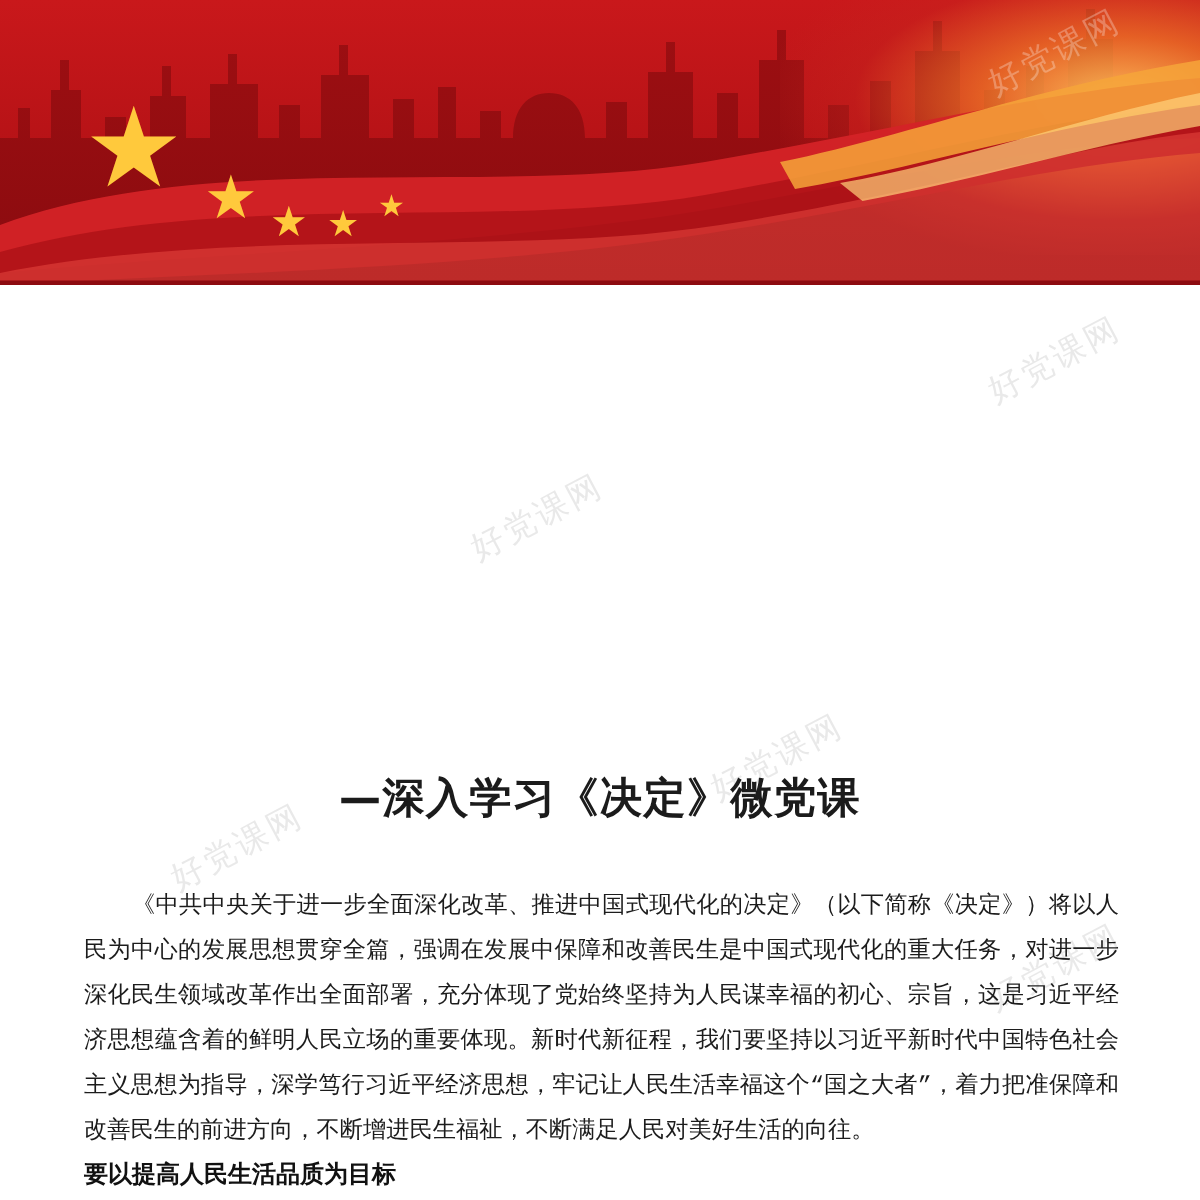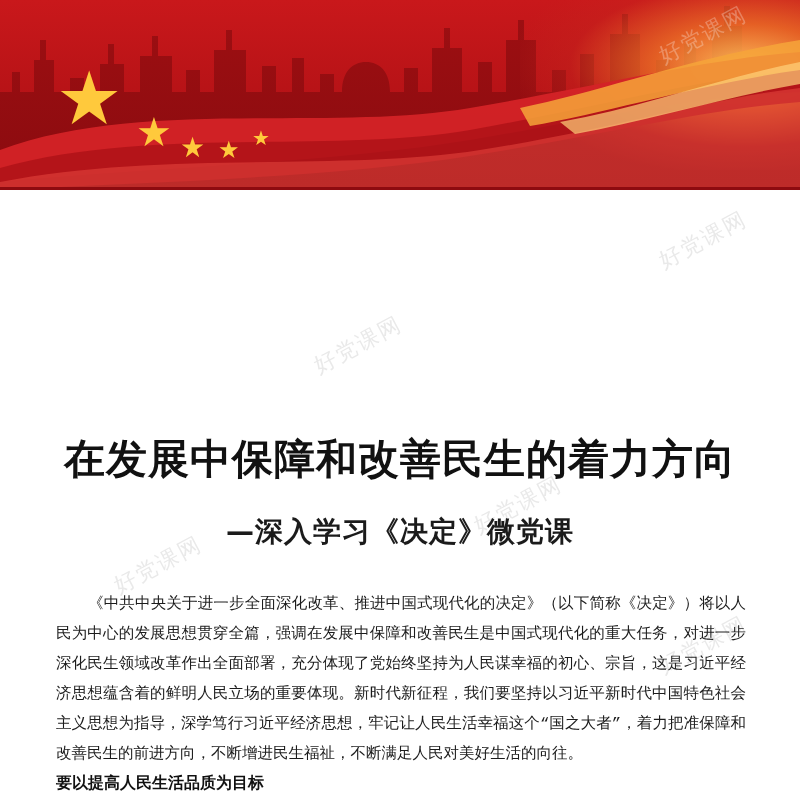--- a/index.html
+++ b/index.html
@@ -187,20 +187,19 @@
 </div>
 
 <div class="wm" style="left:655px; top:225px;">好党课网</div>
 <div class="wm" style="left:310px; top:330px;">好党课网</div>
 <div class="wm" style="left:470px; top:490px;">好党课网</div>
 <div class="wm" style="left:110px; top:550px;">好党课网</div>
 <div class="wm" style="left:655px; top:630px;">好党课网</div>
 
 <div class="content">
 
-  <h1 class="doc-title">在发展中保障和改善民生的着力方向</h1>
 
   <h2 class="doc-subtitle">—深入学习《决定》微党课</h2>
 
   <p class="para">《中共中央关于进一步全面深化改革、推进中国式现代化的决定》（以下简称《决定》）将以人民为中心的发展思想贯穿全篇，强调在发展中保障和改善民生是中国式现代化的重大任务，对进一步深化民生领域改革作出全面部署，充分体现了党始终坚持为人民谋幸福的初心、宗旨，这是习近平经济思想蕴含着的鲜明人民立场的重要体现。新时代新征程，我们要坚持以习近平新时代中国特色社会主义思想为指导，深学笃行习近平经济思想，牢记让人民生活幸福这个“国之大者”，着力把准保障和改善民生的前进方向，不断增进民生福祉，不断满足人民对美好生活的向往。</p>
 
   <div class="section-heading">要以提高人民生活品质为目标</div>
 </div>
 
 </body></html>

